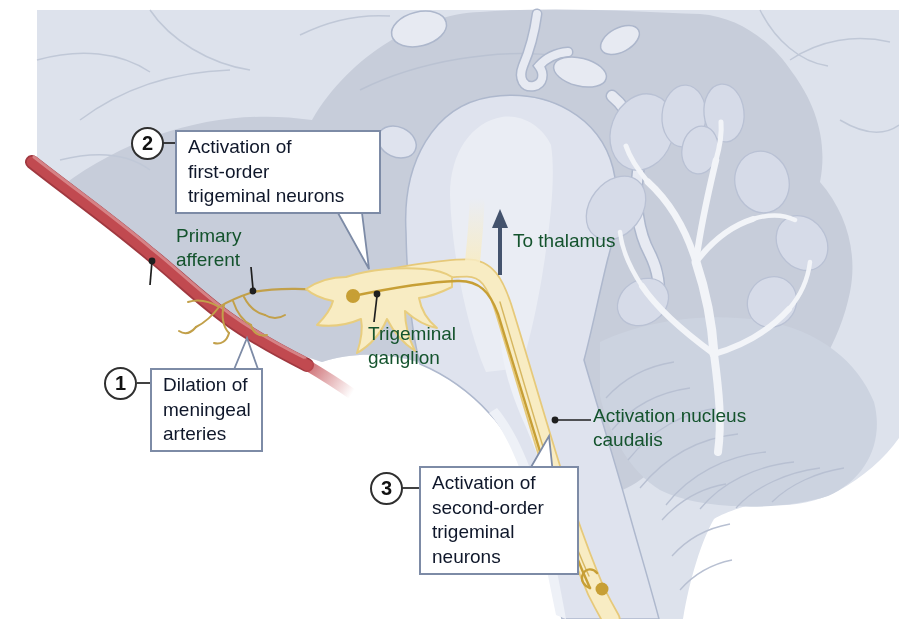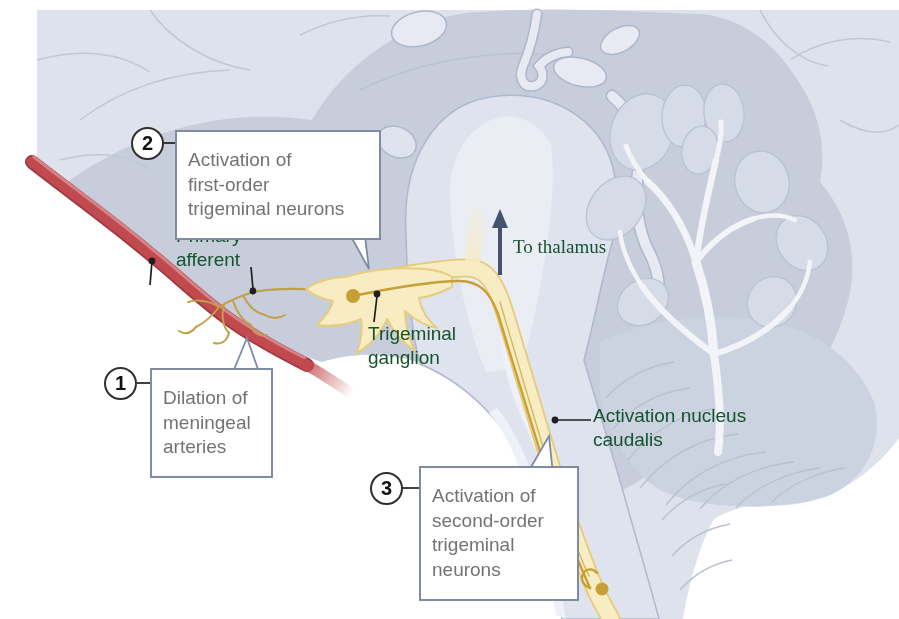--- a/index.html
+++ b/index.html
@@ -1,21 +1,21 @@
 <!DOCTYPE html>
 <html><head>
 <meta charset="utf-8">
 <style>
   html,body{margin:0;padding:0;background:#fff;}
   .fig{position:relative;width:899px;height:619px;background:#ffffff;overflow:hidden;
        font-family:"Liberation Sans",sans-serif;}
   .fig svg{position:absolute;left:0;top:0;}
   .lbl{position:absolute;font-size:19px;line-height:1.26;color:#14532d;white-space:pre-line;}
-  .co-box{position:absolute;background:#ffffff;border:2px solid #7d8ba6;color:#737373;
-          font-size:19px;line-height:1.3;padding:16px 11px;white-space:pre-line;box-sizing:border-box;}
+  .co-box{position:absolute;background:#ffffff;border:2px solid #7d8ba6;color:#0f172a;
+          font-size:19px;line-height:1.3;padding:3px 11px;white-space:pre-line;box-sizing:border-box;}
   .co-num{position:absolute;width:33px;height:33px;border:2px solid #2f2f2f;border-radius:50%;
           background:#fff;display:flex;align-items:center;justify-content:center;
           font-weight:bold;font-size:20px;color:#111;box-sizing:border-box;}
 </style>
 </head>
 <body>
 
 <div class="fig">
 
 <svg width="899" height="619" viewBox="0 0 899 619">
@@ -185,29 +185,29 @@
     <line x1="137" y1="383" x2="151" y2="383"></line>
     <line x1="163" y1="143" x2="175" y2="143"></line>
     <line x1="402" y1="488" x2="419" y2="488"></line>
   </g>
 </svg>
 
   <div class="lbl" style="left:176px;top:224px;">Primary
 afferent</div>
   <div class="lbl" style="left:368px;top:322px;">Trigeminal
 ganglion</div>
-  <div class="lbl" style="left:513px;top:235px;font-family:Liberation Serif, serif;">To thalamus</div>
+  <div class="lbl" style="left:513px;top:229px;">To thalamus</div>
   <div class="lbl" style="left:593px;top:404px;">Activation nucleus
 caudalis</div>
 
   <div class="co-num" style="left:104px;top:367px;">1</div>
   <div class="co-num" style="left:131px;top:127px;">2</div>
   <div class="co-num" style="left:370px;top:472px;">3</div>
 
-  <div class="co-box" style="left:150px;top:368px;width:123px;">Dilation of
+  <div class="co-box" style="left:150px;top:368px;width:113px;">Dilation of
 meningeal
 arteries</div>
   <div class="co-box" style="left:175px;top:130px;width:206px;">Activation of
 first-order
 trigeminal neurons</div>
   <div class="co-box" style="left:419px;top:466px;width:160px;">Activation of
 second-order
 trigeminal
 neurons</div>
 

